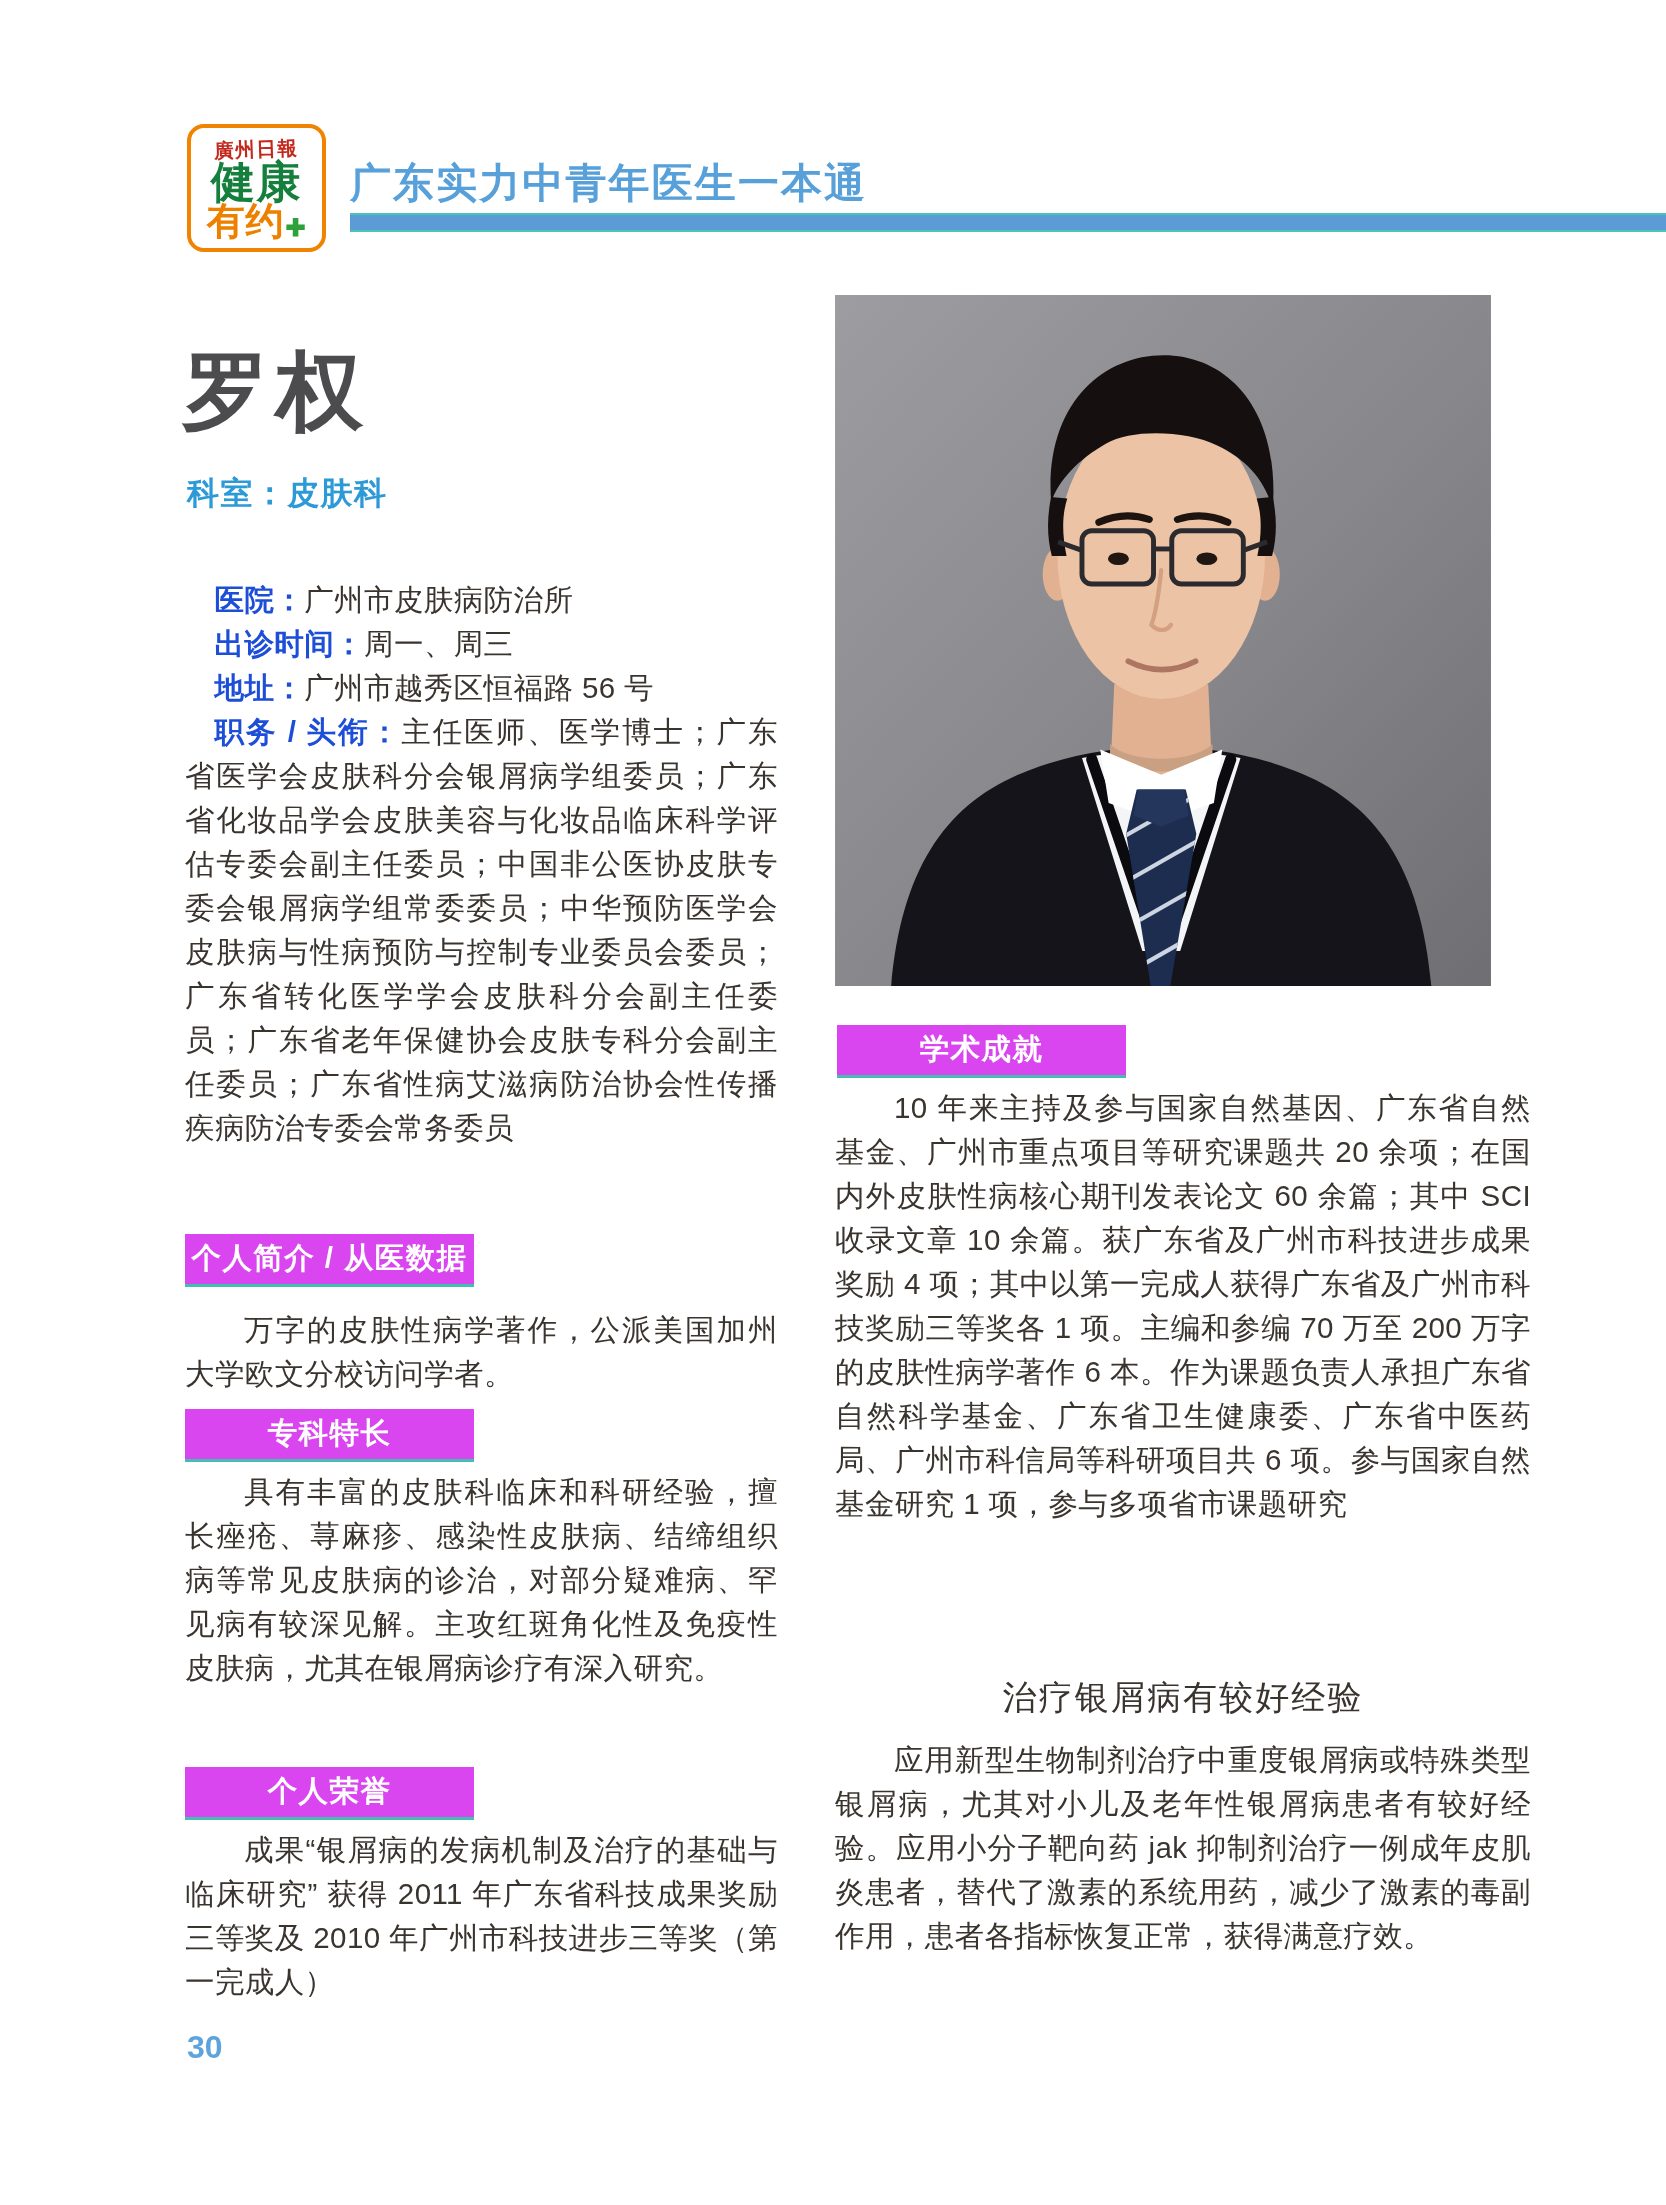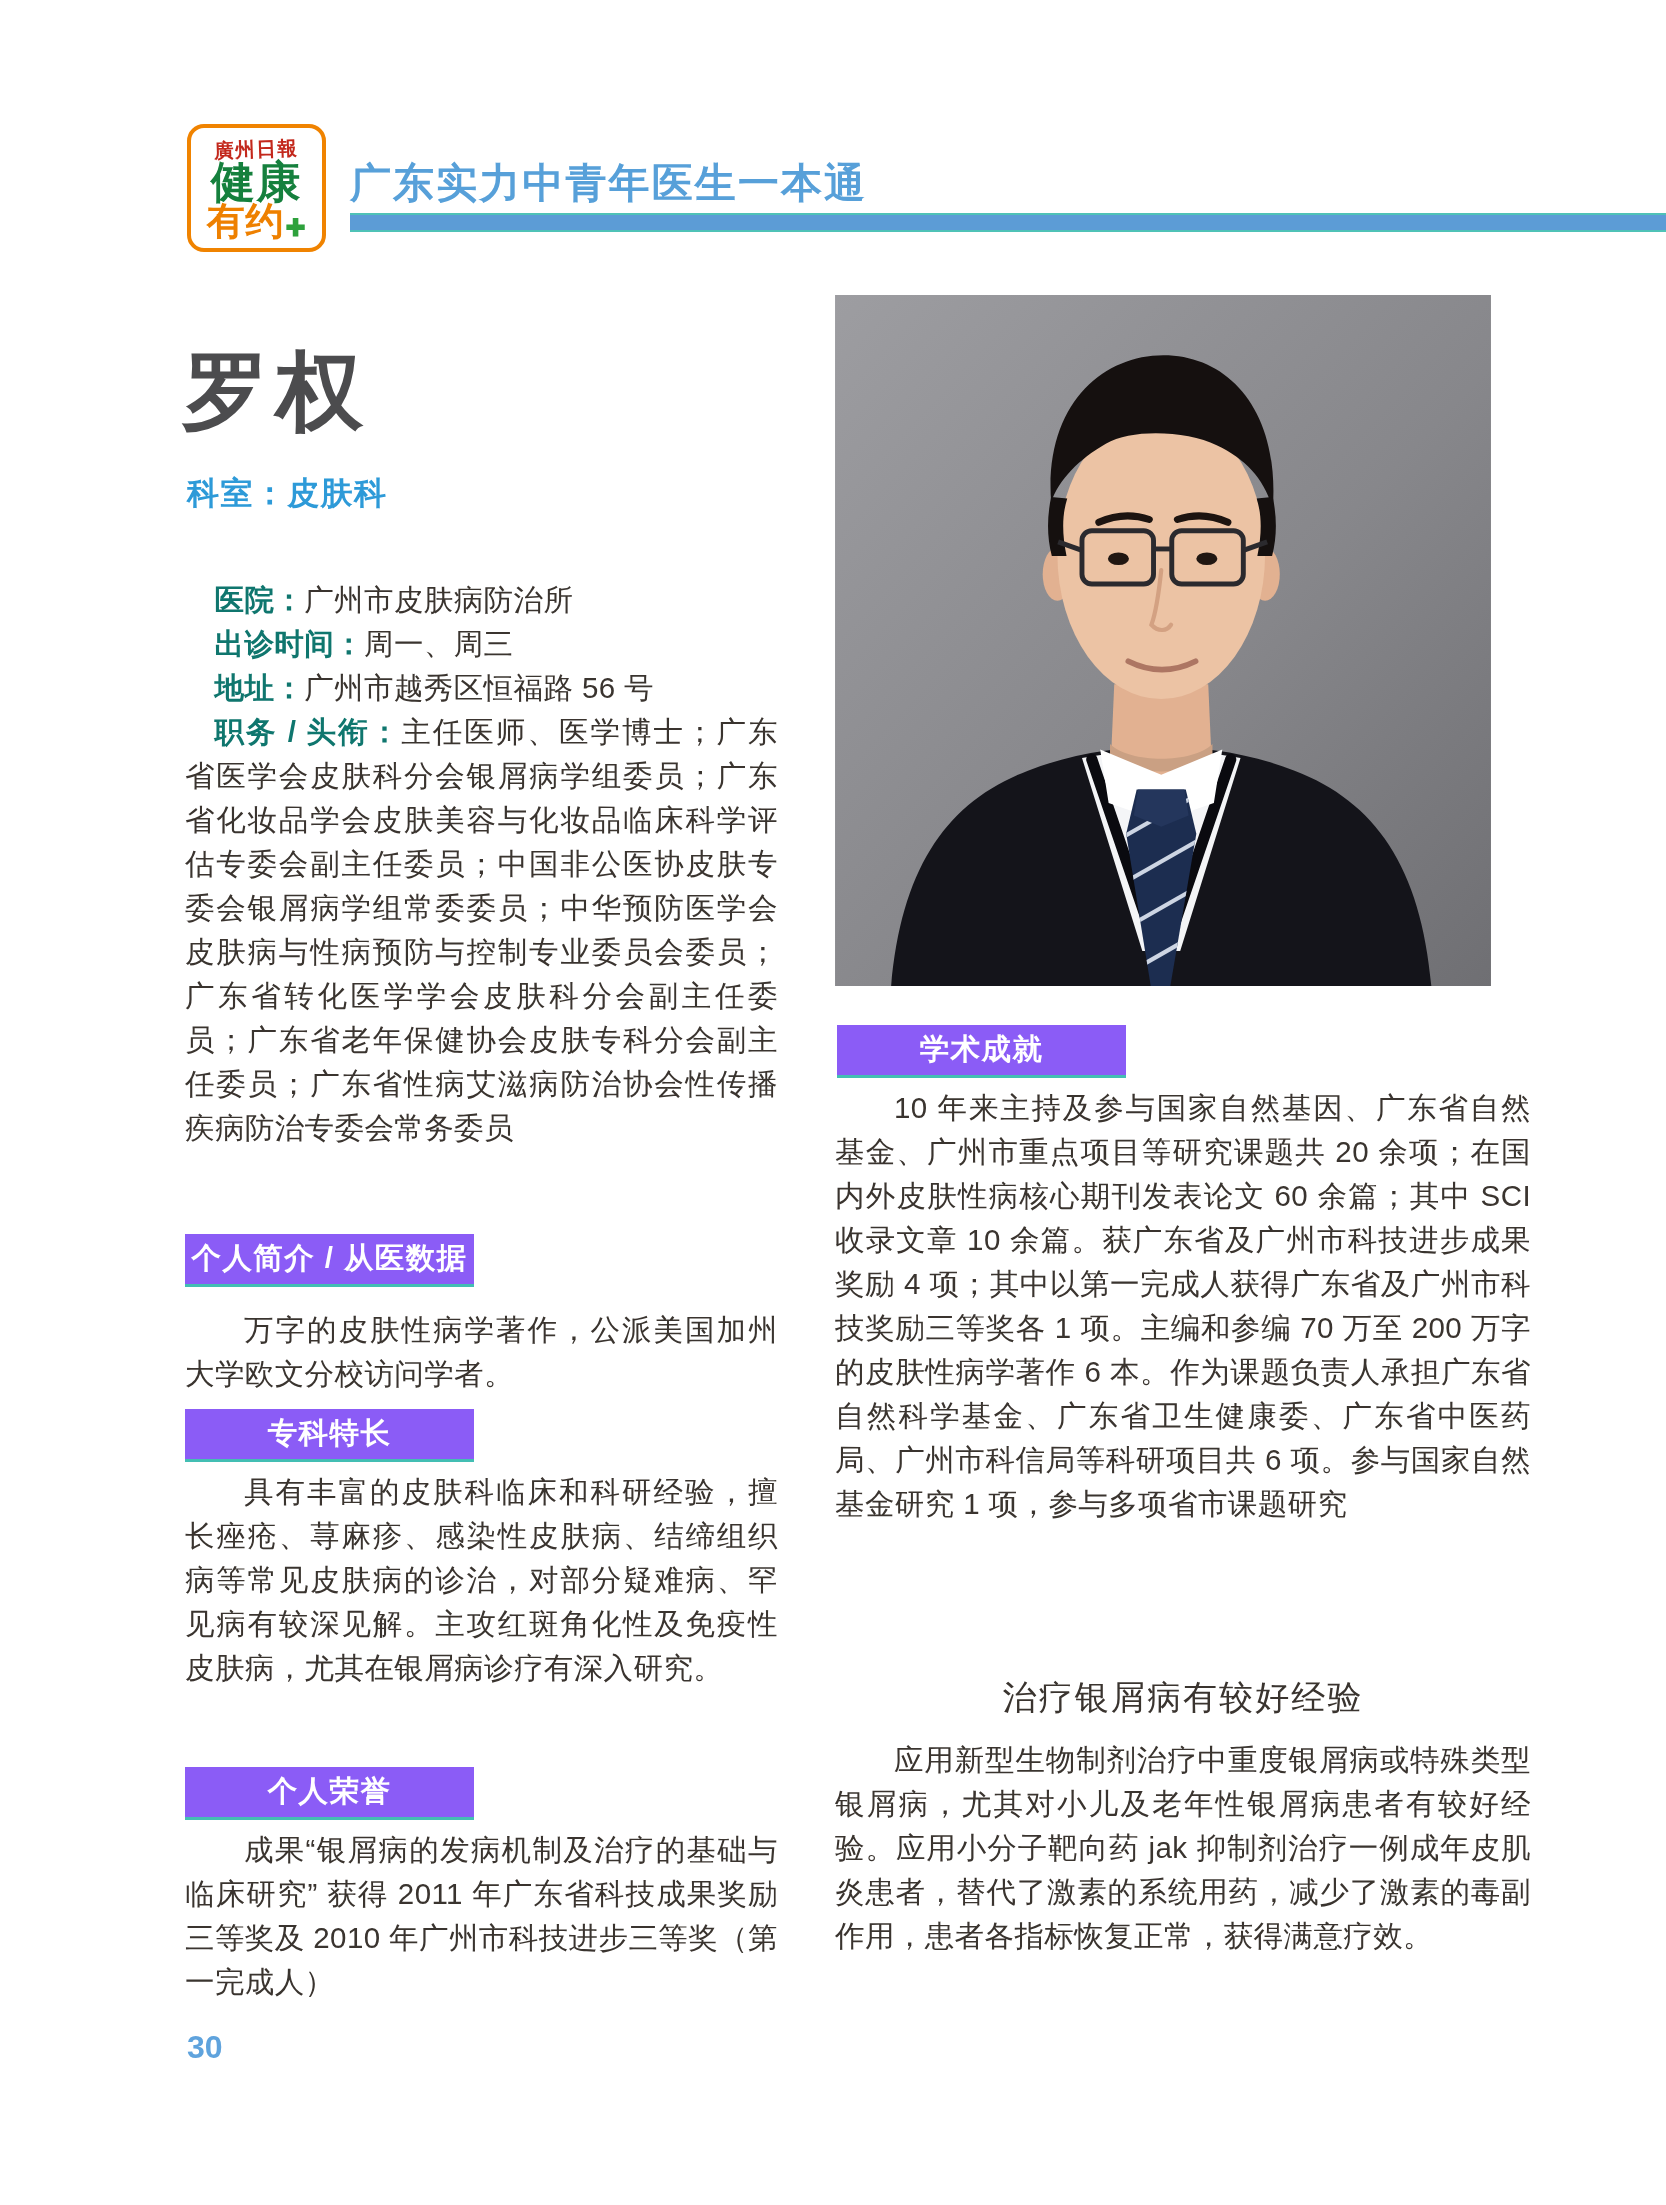--- a/index.html
+++ b/index.html
@@ -43,25 +43,25 @@
   .department {
     position:absolute; left:187px; top:474px;
     font-size:32px; line-height:38px; font-weight:700; color:#2d9ad8; letter-spacing:1.4px;
   }
 
   
   .body-text { font-size:29.5px; line-height:44px; text-align:justify; color:#3a342f; letter-spacing:0.4px; }
   .indent2 { text-indent:2em; }
   .info-block { left:185px; top:578px; width:593px; }
   .info-block p { text-indent:1em; }
-  .lbl { font-weight:700; color:#0f766e; }
+  .lbl { font-weight:700; color:#1d4ed8; }
 
   .banner {
     position:absolute; width:289px; height:53px;
-    background:#8b5cf6; border-bottom:3.5px solid #43beb3;
+    background:#d946ef; border-bottom:3.5px solid #43beb3;
     color:#ffffff; font-size:29.5px; font-weight:700; letter-spacing:1.4px;
     display:flex; align-items:center; justify-content:center; white-space:nowrap;
   }
   .b-profile   { left:185px;  top:1234px; }
   .b-specialty { left:185px;  top:1409px; }
   .b-honors    { left:185px;  top:1767px; }
   .b-academic  { left:837px; top:1025px; }
   .b-cases     { left:837px; top:1613px; }
 
   .profile-body   { left:185px;  top:1308px; width:593px; }

